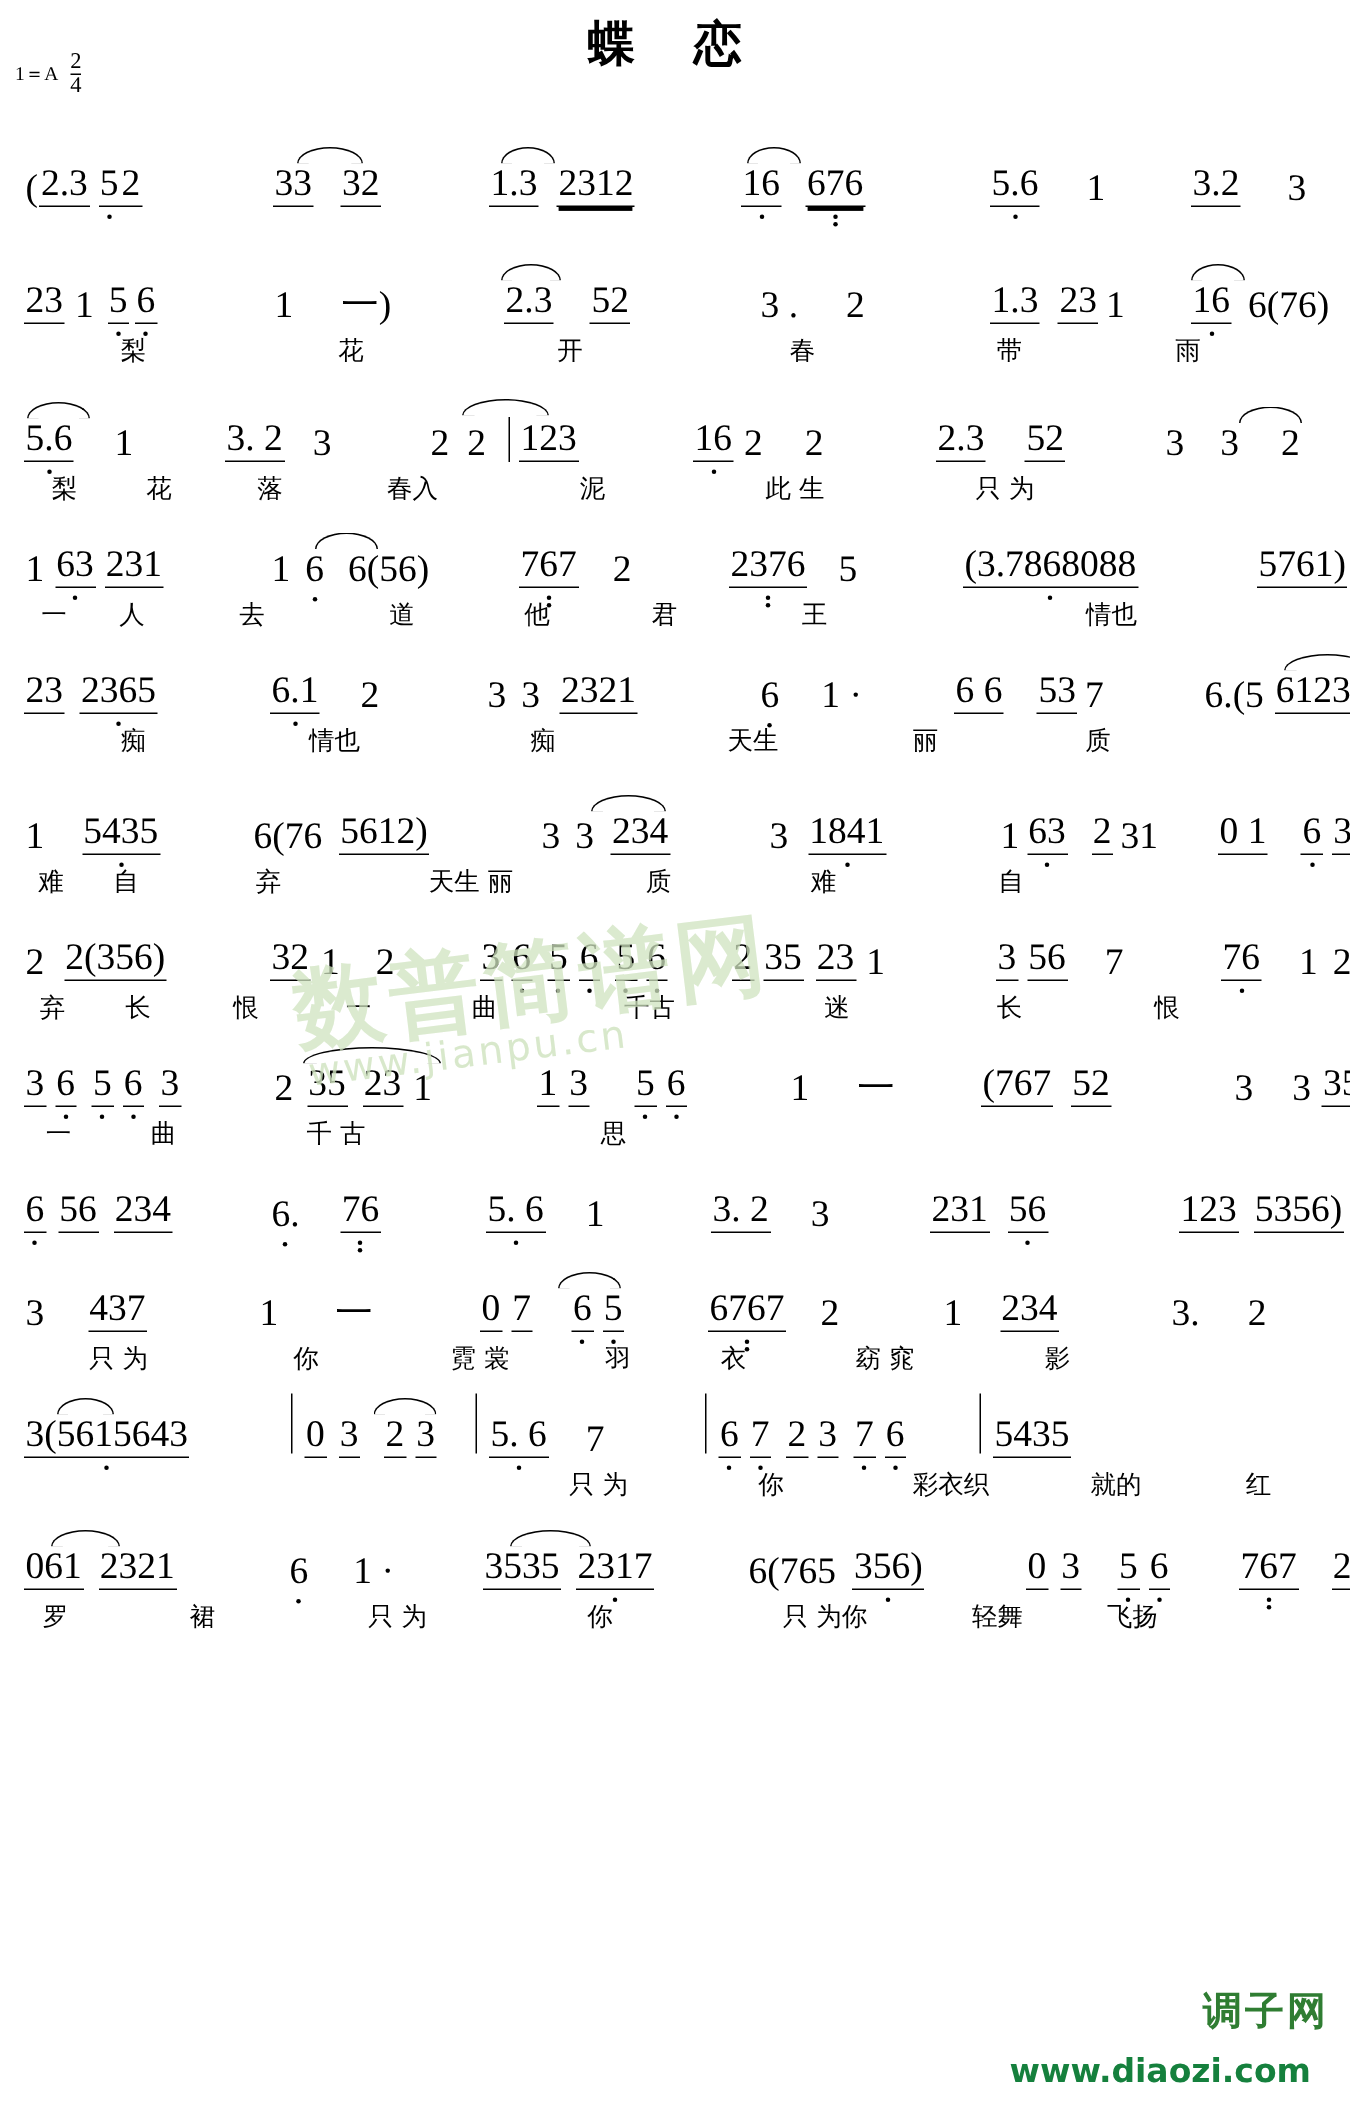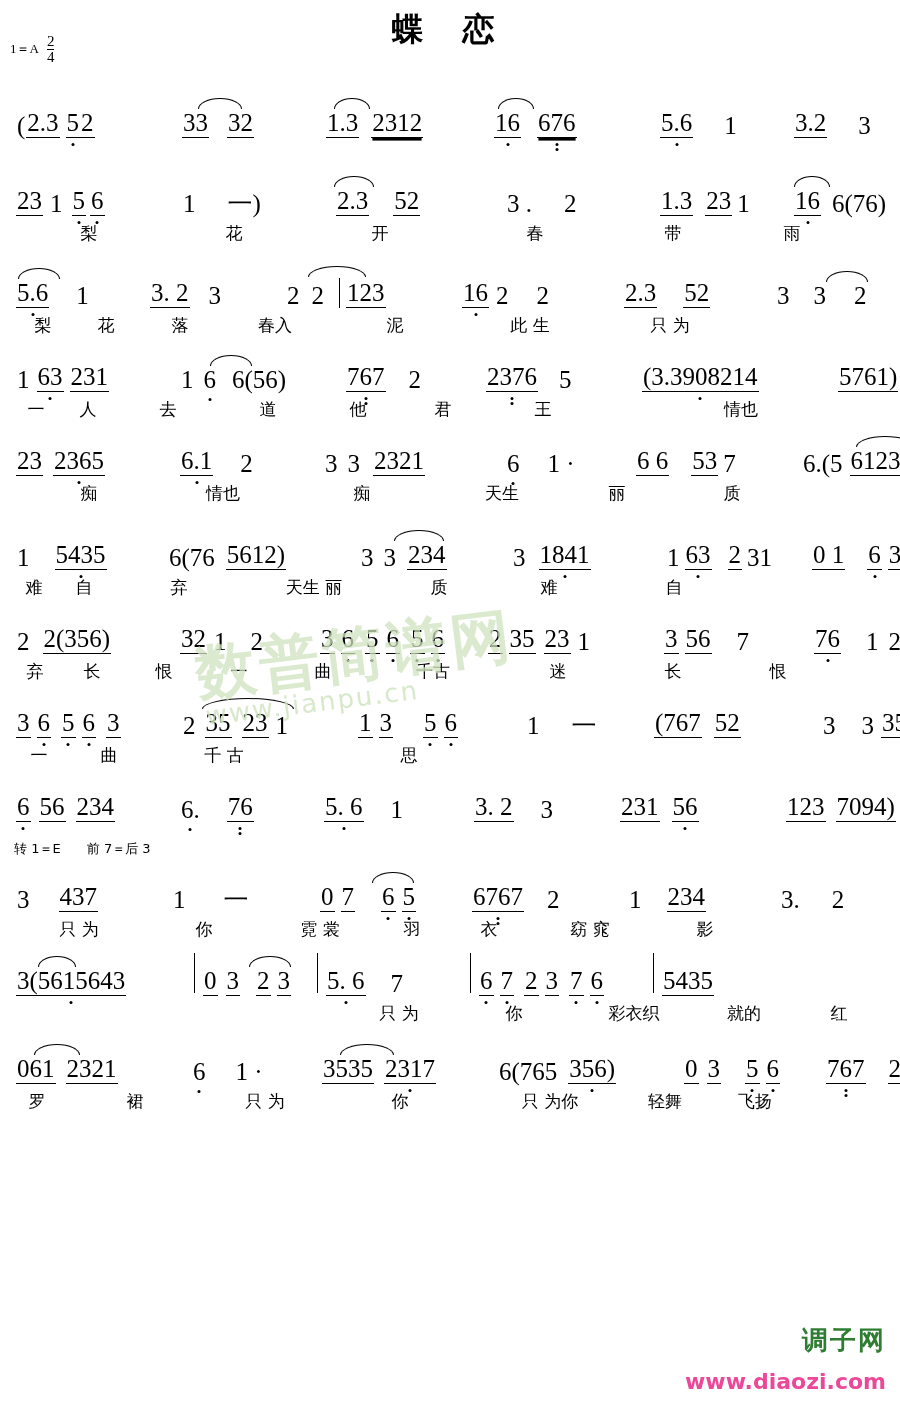--- a/index.html
+++ b/index.html
@@ -66,22 +66,22 @@
   .wm2{
     position:absolute;left:205px;top:688px;font-size:26px;color:#cfe3bf;
     opacity:.8;font-family:"DejaVu Sans", sans-serif;transform:rotate(-7deg);
     letter-spacing:2px;pointer-events:none;user-select:none;
   }
   .brand{
     position:absolute;right:14px;bottom:50px;font-size:26px;font-weight:bold;
     color:#2f7d32;font-family:"DejaVu Sans", sans-serif;letter-spacing:2px;
   }
   .brandurl{
-    position:absolute;right:14px;bottom:14px;font-size:22px;font-weight:bold;
-    color:#ec4899;font-family:"DejaVu Sans", sans-serif;
+    position:absolute;right:26px;bottom:14px;font-size:22px;font-weight:bold;
+    color:#15803d;font-family:"DejaVu Sans", sans-serif;
   }
   .sp{display:inline-block;}
 </style>
 </head>
 <body>
 
 <div class="sheet">
 
   <div class="title">蝶 恋</div>
 
@@ -281,21 +281,21 @@
           <span class="n">2</span>
       </div>
       <div class="barline"></div>
       <div class="bar" style="flex:0 0 140px">
         <span class="n u1 dotb2">2376</span>
           <span class="sp" style="width:20px"></span>
           <span class="n">5</span>
       </div>
       <div class="barline"></div>
       <div class="bar" style="flex:0 0 180px">
-        <span class="n u1 dotb">(3.3908214</span>
+        <span class="n u1 dotb">(3.7868088</span>
       </div>
       <div class="barline"></div>
       <div class="bar" style="flex:0 0 150px">
         <span class="n u1">5761)</span>
           <span class="sp" style="width:8px"></span>
       </div>
       <div class="barline"></div>
     </div>
     <div class="lyrics">
       <span class="ly" style="width:44px">一</span>
@@ -584,29 +584,25 @@
       <div class="barline"></div>
       <div class="bar" style="flex:0 0 150px">
         <span class="n u1">231</span>
           <span class="sp" style="width:12px"></span>
           <span class="n u1 dotb">56</span>
       </div>
       <div class="barline"></div>
       <div class="bar" style="flex:0 0 160px">
         <span class="n u1">123</span>
           <span class="sp" style="width:10px"></span>
-          <span class="n u1">7094)</span>
-      </div>
-    </div>
-  </div>
-
-  <div class="modline">
-    <span>转 1＝E</span>
-    <span>前 7＝后 3</span>
-  </div>
+          <span class="n u1">5356)</span>
+      </div>
+    </div>
+  </div>
+
 
   <div class="system" style="margin-top:8px">
     <div class="row">
       <div class="bar" style="flex:0 0 140px">
         <span class="n">3</span>
           <span class="sp" style="width:28px"></span>
           <span class="n u1">437</span>
       </div>
       <div class="barline"></div>
       <div class="bar" style="flex:0 0 132px">

